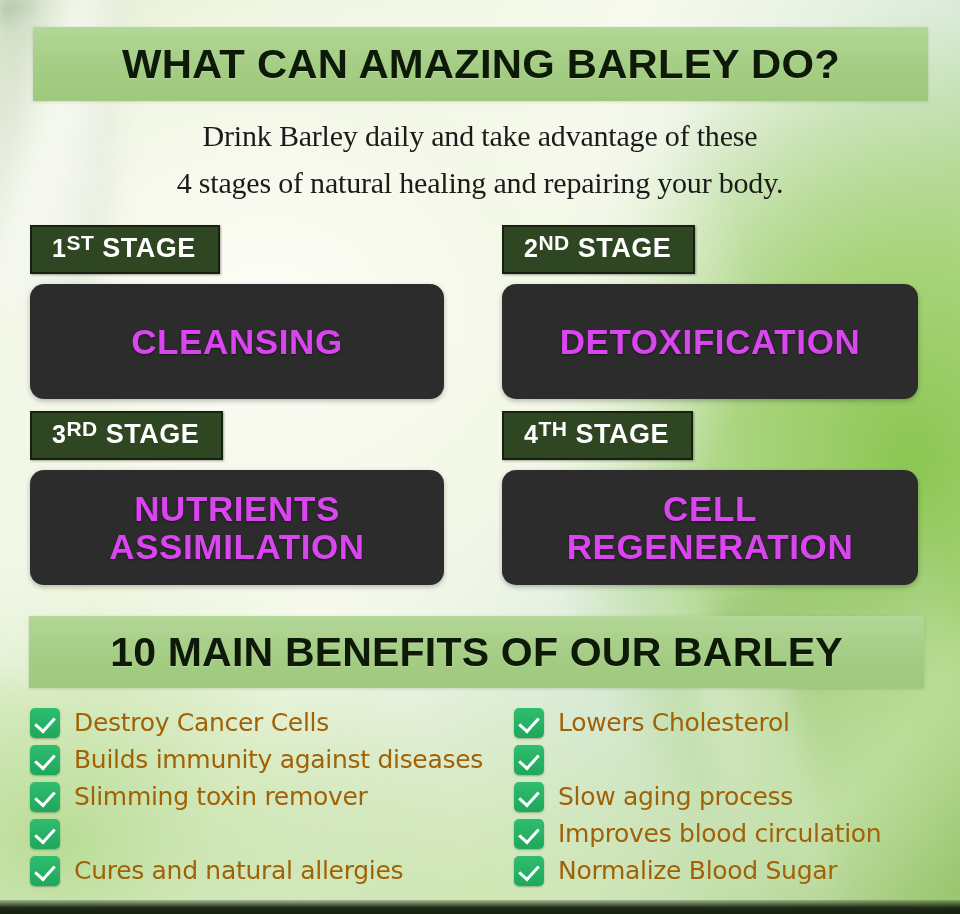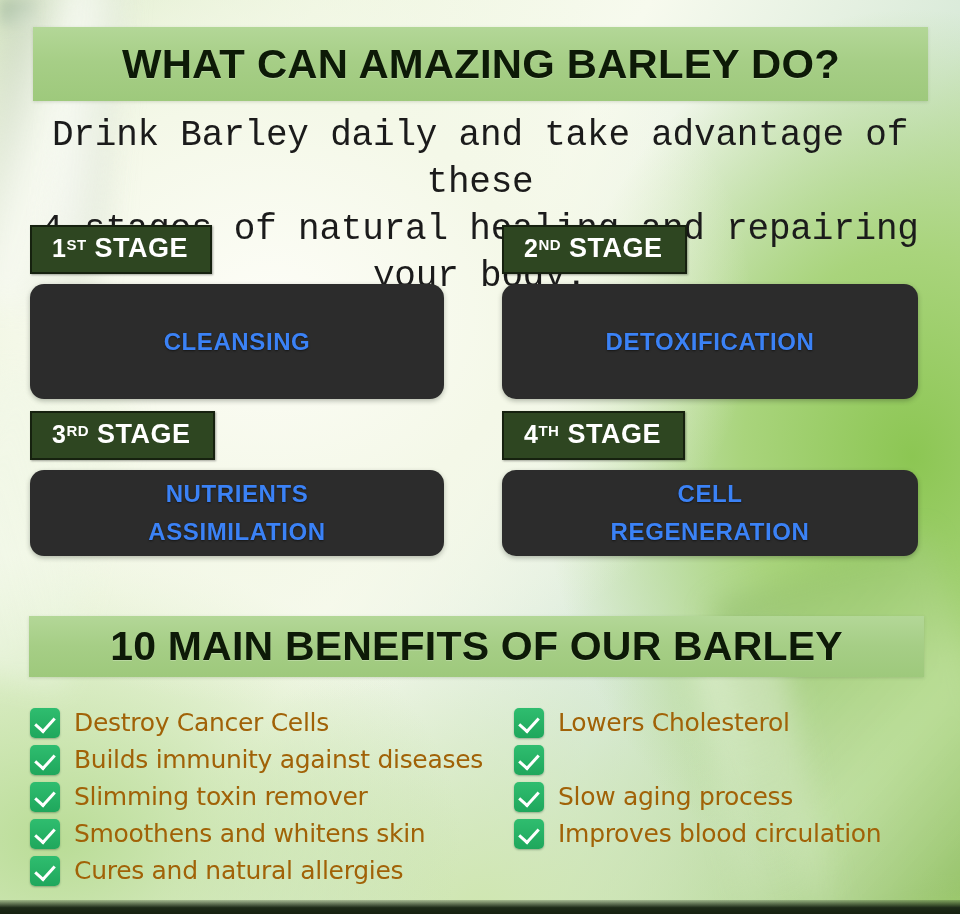--- a/index.html
+++ b/index.html
@@ -104,34 +104,34 @@
     text-shadow: 0 1px 0 rgba(255,255,255,.25);
   }
   #header-banner {
     left: 33px; top: 27px; width: 895px; height: 74px;
   }
   #header-banner .banner-title {
     font-size: 41px;
     transform: scaleX(1.02);
   }
   #benefits-banner {
-    left: 29px; top: 616px; width: 895px; height: 61px;
+    left: 29px; top: 616px; width: 895px; height: 72px;
   }
   #benefits-banner .banner-title {
     font-size: 41px;
   }
 
   
   #subtitle {
     position: absolute;
     left: 0; top: 112px; width: 960px;
     text-align: center;
     color: #1b1b1b;
-    font-family: Liberation Mono, monospace;
-    font-size: 36px;
+    font-family: Liberation Serif, serif;
+    font-size: 30px;
     line-height: 47px;
     letter-spacing: -.2px;
   }
   #subtitle .line { display: block; }
 
   
   .stage {
     position: absolute;
   }
   .stage-col-left  { left: 30px;  width: 414px; }
@@ -148,45 +148,45 @@
     border: 2px solid #16210f;
     box-shadow: 1px 1px 2px rgba(0,0,0,.35);
     font-family: "Liberation Sans", sans-serif;
     font-weight: bold;
     font-size: 25px;
     letter-spacing: .5px;
     line-height: 1;
   }
   .stage-tag .ordinal-num { font-size: 25px; }
   .stage-tag .ordinal-sup {
-    font-size: 15px;
+    font-size: 21px;
     vertical-align: super;
     position: relative;
     top: -7px;
     margin-right: 8px;
   }
   .stage-tag .stage-word { font-size: 27px; }
 
   .stage-box {
     margin-top: 10px;
     background: #2c2c2c;
     border-radius: 14px;
     box-shadow: 0 2px 5px rgba(30,40,25,.3);
     display: flex;
     align-items: center;
     justify-content: center;
     text-align: center;
   }
   .stage-box.one-line { height: 115px; }
-  .stage-box.two-line { height: 86px; }
+  .stage-box.two-line { height: 115px; }
   .stage-box-label {
-    color: #3b82f6;
+    color: #d946ef;
     font-family: "Liberation Sans", sans-serif;
     font-weight: bold;
-    font-size: 24px;
+    font-size: 35px;
     line-height: 38px;
     letter-spacing: .6px;
     text-shadow: 0 1px 2px rgba(0,0,0,.5);
     white-space: pre-line;
   }
 
   
   .benefit-col {
     position: absolute;
     top: 704px;
@@ -311,21 +311,20 @@
       <div class="benefit-item">
         <span class="check-icon"></span>
         <span class="benefit-label">Builds immunity against diseases</span>
       </div>
       <div class="benefit-item">
         <span class="check-icon"></span>
         <span class="benefit-label">Slimming toxin remover</span>
       </div>
       <div class="benefit-item">
         <span class="check-icon"></span>
-        <span class="benefit-label">Smoothens and whitens skin</span>
       </div>
       <div class="benefit-item">
         <span class="check-icon"></span>
         <span class="benefit-label">Cures and natural allergies</span>
       </div>
     </div>
 
     <div class="benefit-col" id="benefit-col-right">
       <div class="benefit-item">
         <span class="check-icon"></span>
@@ -334,19 +333,23 @@
       <div class="benefit-item">
         <span class="check-icon"></span>
       </div>
       <div class="benefit-item">
         <span class="check-icon"></span>
         <span class="benefit-label">Slow aging process</span>
       </div>
       <div class="benefit-item">
         <span class="check-icon"></span>
         <span class="benefit-label">Improves blood circulation</span>
+      </div>
+      <div class="benefit-item">
+        <span class="check-icon"></span>
+        <span class="benefit-label">Normalize Blood Sugar</span>
       </div>
     </div>
 
   </div>
 
   <div class="bg-bottom-band"></div>
 </div>
 
 </body></html>

